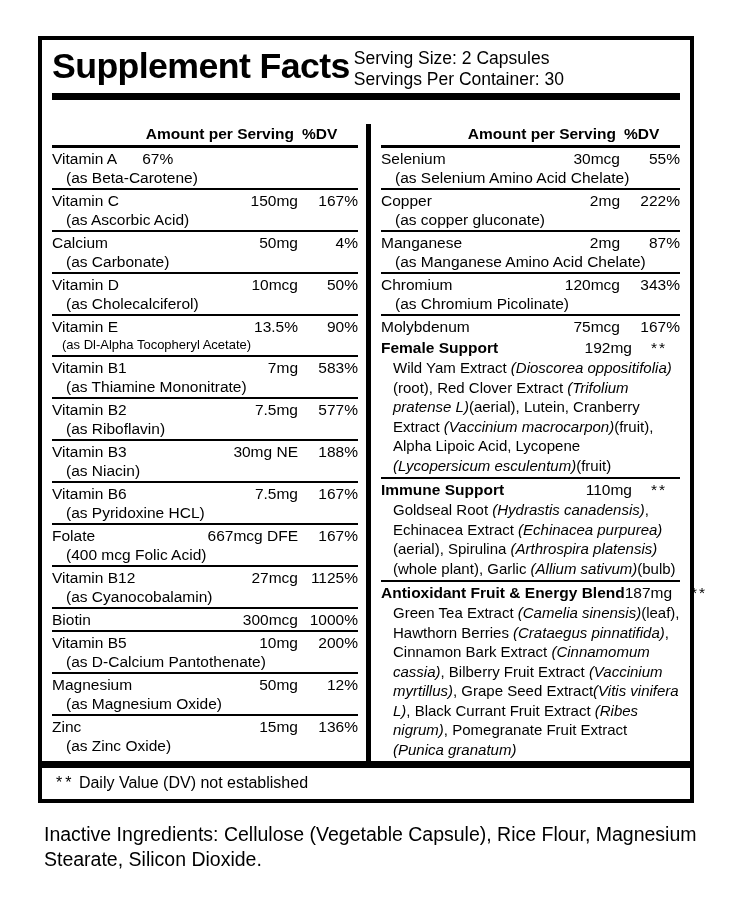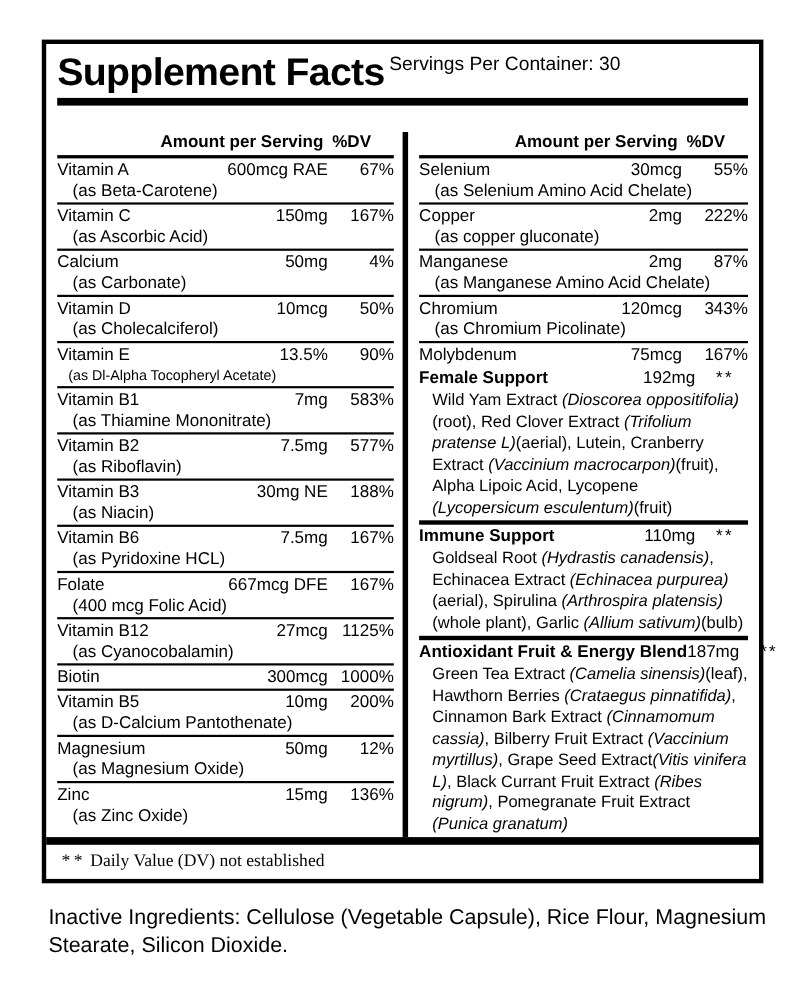--- a/index.html
+++ b/index.html
@@ -141,21 +141,21 @@
     white-space: nowrap;
   }
   .nsub.small {
     font-size: 13px;
     line-height: 18px;
     padding-left: 10px;
   }
 
   
   .blend {
-    border-top: 4px solid #000000;
+    border-top: 2px solid #000000;
     padding-top: 1px;
   }
   .blend.first { border-top: none; }
   .blend-head {
     display: flex;
     align-items: baseline;
     font-size: 15.5px;
     line-height: 20px;
     white-space: nowrap;
   }
@@ -185,21 +185,20 @@
   
   .footnote-sep {
     height: 7px;
     background: #000;
     margin: 0 0 0 0;
   }
   .footnote {
     padding: 5px 10px 6px 14px;
     font-size: 16px;
     line-height: 20px;
-    font-family: Liberation Serif, serif;
   }
   .footnote .stars { letter-spacing: 3px; }
 
   
   .inactive {
     position: absolute;
     left: 44px;
     top: 822px;
     width: 660px;
     font-size: 19.5px;
@@ -209,38 +208,38 @@
 </head>
 <body>
 
 <div class="page">
 
   <div class="panel">
 
     <div class="title-row">
       <div class="title-main">Supplement Facts</div>
       <div class="title-serving">
+        <div>Serving Size: 2 Capsules</div>
         <div>Servings Per Container: 30</div>
       </div>
     </div>
 
     <div class="rule-thick"></div>
 
     <div class="cols">
 
       <div class="col col-left">
         <div class="colhead">
           <span>Amount per Serving</span><span class="dv">%DV</span>
         </div>
         <div class="colhead-rule"></div>
         <div id="left-rows">
             <div class="nrow">
               <div class="nline">
                 <span class="nname">Vitamin A</span>
-                <span class="namt">600mcg RAE</span>
                 <span class="ndv">67%</span>
               </div>
               <div class="nsub">(as Beta-Carotene)</div>
             </div>
             <div class="nrow">
               <div class="nline">
                 <span class="nname">Vitamin C</span>
                 <span class="namt">150mg</span>
                 <span class="ndv">167%</span>
               </div>

